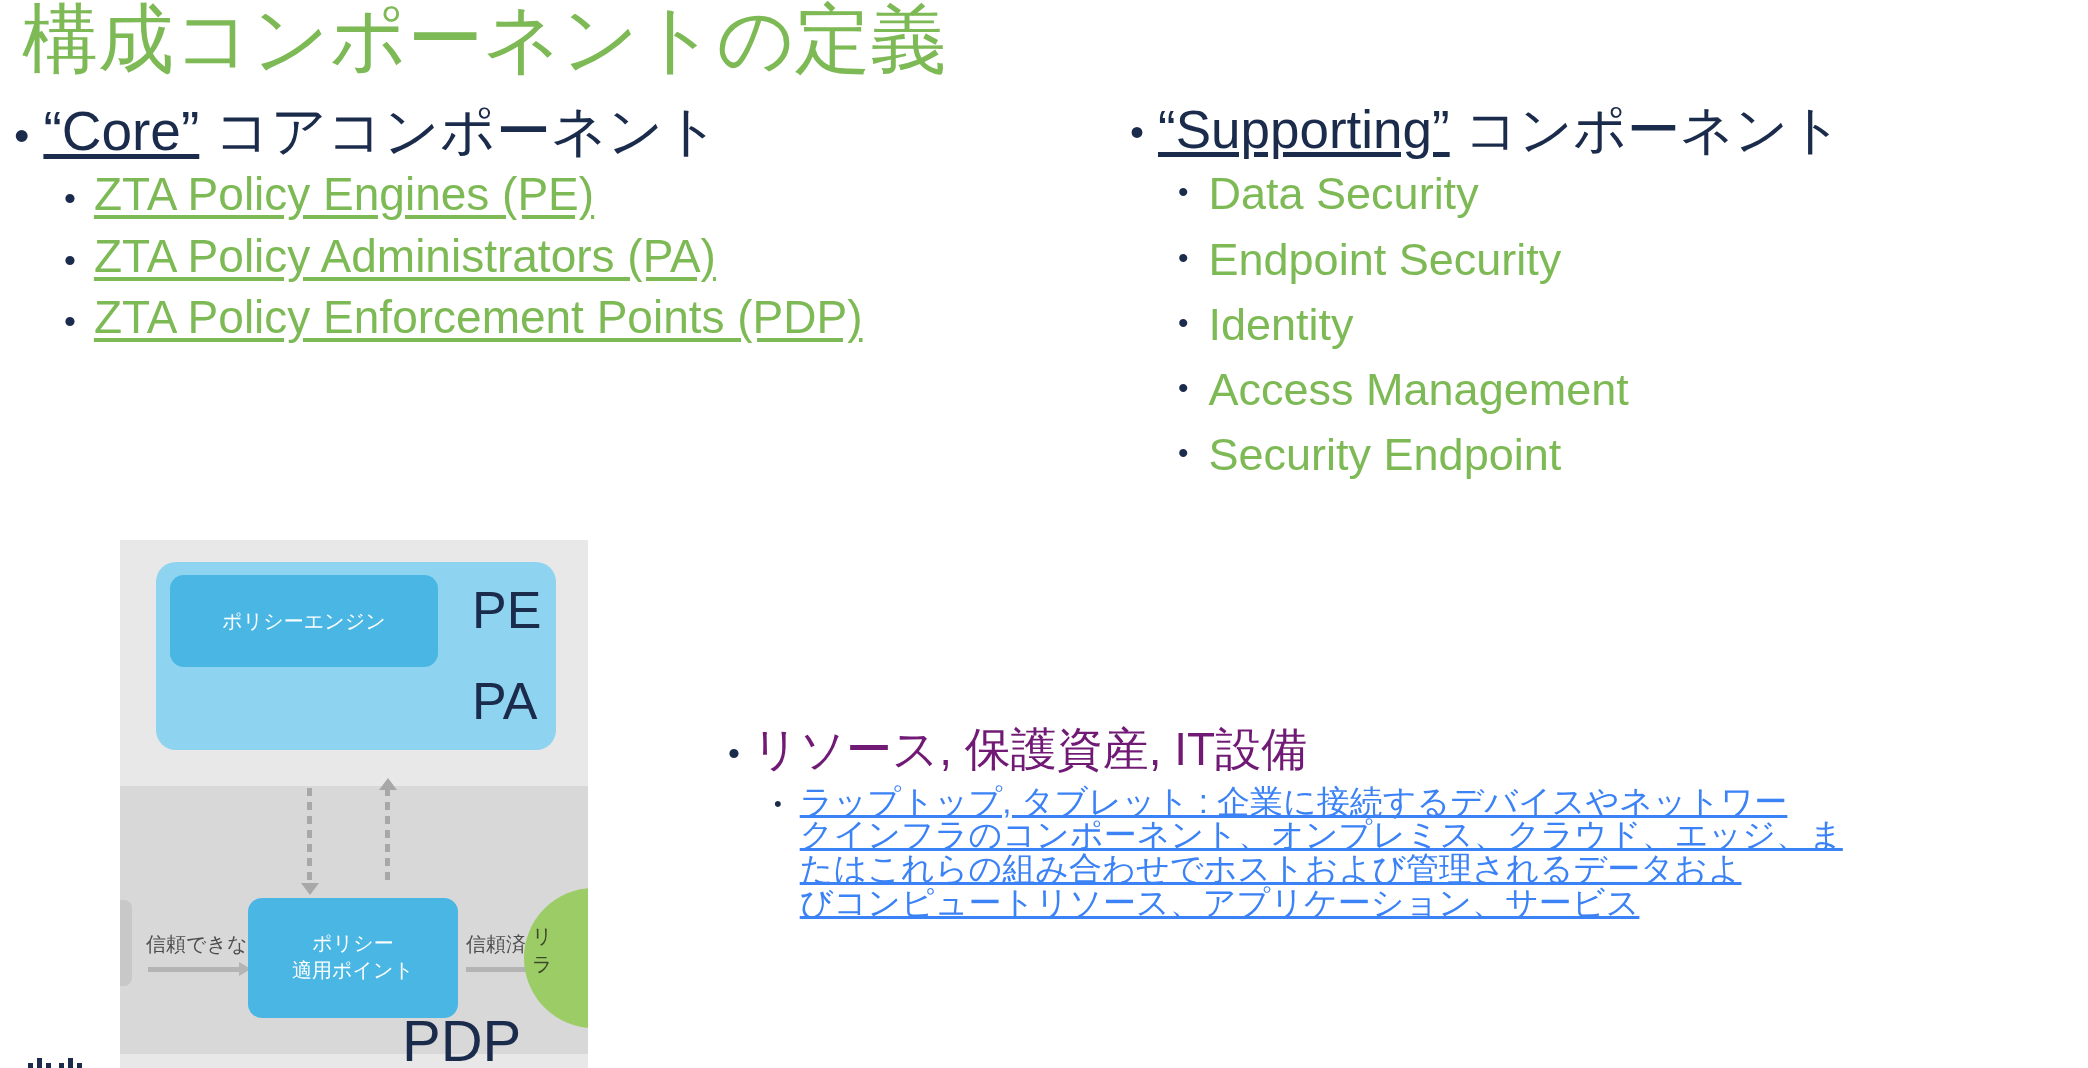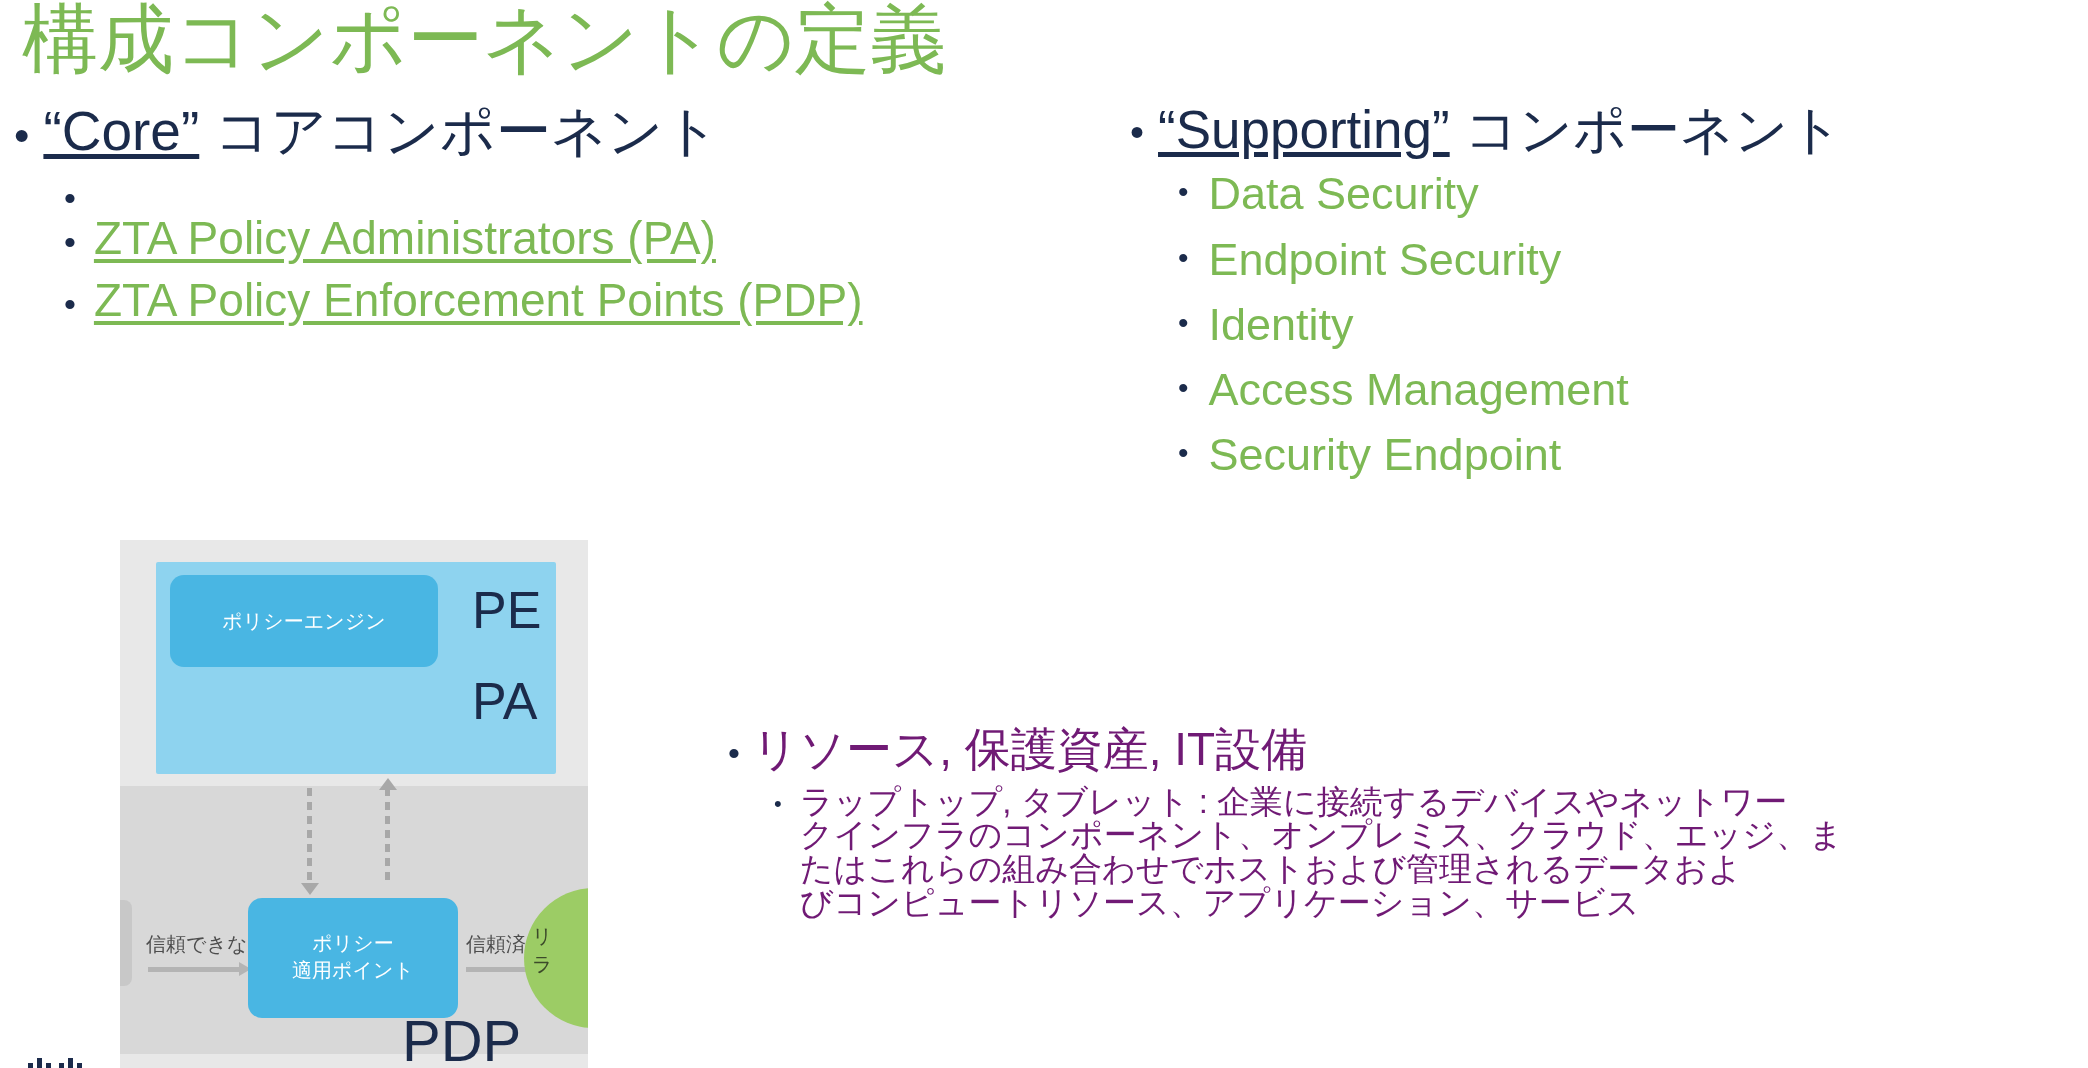--- a/index.html
+++ b/index.html
@@ -146,23 +146,24 @@
     margin-top: 10px;
   }
   .res-sub-row .bullet {
     font-size: 22px;
     padding-right: 18px;
     position: relative;
     top: 8px;
   }
   .res-sub {
     font-size: 33px;
-    color: #701a75;
+    color: #3b82f6;
     line-height: 1.02;
     width: 1270px;
+    text-decoration: underline;
   }
   .res-sub span { display: block; white-space: nowrap; }
 
   
   .figure {
     position: absolute;
     left: 120px;
     top: 540px;
     width: 468px;
     height: 528px;
@@ -174,23 +175,23 @@
     left: 0; right: 0;
     top: 246px;
     bottom: 14px;
     background: #d8d8d8;
   }
   .fig-outer {
     position: absolute;
     left: 36px;
     top: 22px;
     width: 400px;
-    height: 212px;
+    height: 188px;
     background: #8ed3ef;
-    border-radius: 2px;
+    border-radius: 20px;
   }
   .fig-inner {
     position: absolute;
     left: 14px;
     width: 268px;
     height: 92px;
     background: #49b6e3;
     border-radius: 14px;
     color: #ffffff;
     font-size: 20px;
@@ -319,20 +320,21 @@
 
   <div class="col-left">
 
     <div class="brow l1-row">
       <span class="bullet">•</span>
       <span class="btext l1-text"><span class="u">“Core”</span><span> コアコンポーネント</span></span>
     </div>
 
     <div class="brow l2-row">
       <span class="bullet">•</span>
+      <span class="btext l2-text">ZTA Policy Engines (PE)</span>
     </div>
 
     <div class="brow l2-row">
       <span class="bullet">•</span>
       <span class="btext l2-text">ZTA Policy Administrators (PA)</span>
     </div>
 
     <div class="brow l2-row">
       <span class="bullet">•</span>
       <span class="btext l2-text">ZTA Policy Enforcement Points (PDP)</span>

